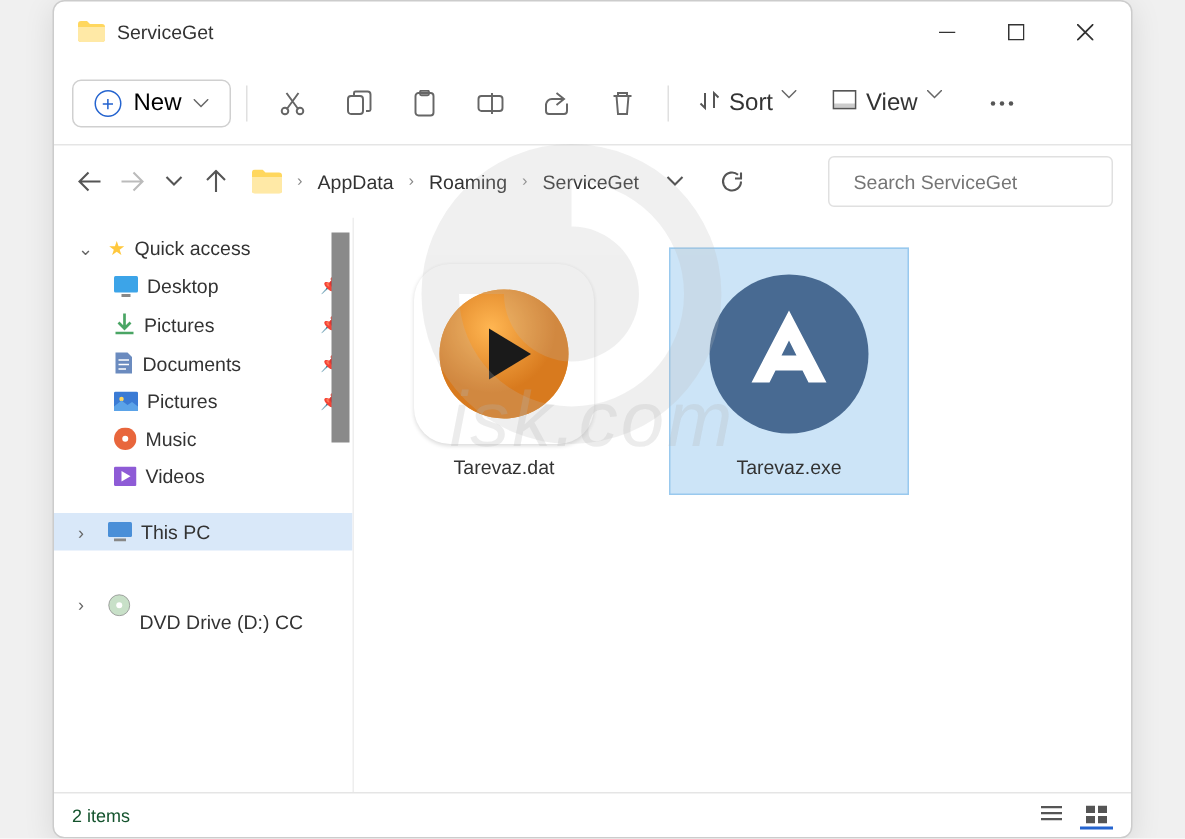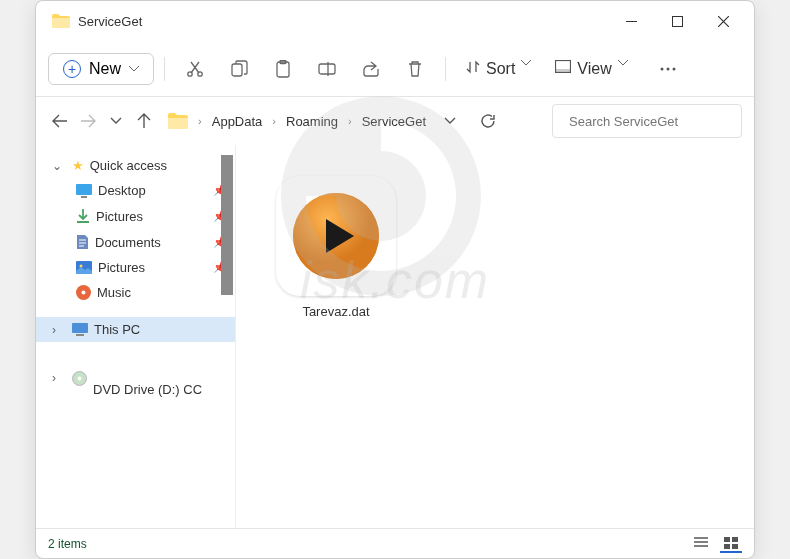--- a/index.html
+++ b/index.html
@@ -258,20 +258,29 @@
       </div>
       <div class="tree-item sub">
         <span>
             <svg width="15" height="15">
               <circle cx="7.5" cy="7.5" r="7.5" fill="#e8663c"></circle>
               <circle cx="7.5" cy="7.5" r="2" fill="#fff"></circle>
             </svg>
           </span>
         <span>Music</span>
       </div>
+      <div class="tree-item sub">
+        <span>
+            <svg width="15" height="13">
+              <rect width="15" height="13" rx="1" fill="#8e5bd6"></rect>
+              <path d="M5 3l6 3.5L5 10z" fill="#fff"></path>
+            </svg>
+          </span>
+        <span>Videos</span>
+      </div>
       <div style="height:12px"></div>
       <div class="tree-item thispc">
         <span class="chev">›</span>
         <span>
             <svg width="16" height="13">
               <rect x="0" y="0" width="16" height="10" rx="1" fill="#4a8fd8"></rect>
               <rect x="4" y="11" width="8" height="2" fill="#888"></rect>
             </svg>
           </span>
         <span>This PC</span>
@@ -300,20 +309,29 @@
                 <radialGradient id="g1" cx="0.4" cy="0.3">
                   <stop offset="0" stop-color="#ffb652"></stop>
                   <stop offset="1" stop-color="#d87a1e"></stop>
                 </radialGradient>
               </defs>
             <path d="M35 28l28 17-28 17z" fill="#1a1a1a"></path>
           </svg>
         </div>
         <span class="file-label">Tarevaz.dat</span>
       </div>
+      <div class="file-item selected">
+        <div style="width:120px;height:120px;display:flex;align-items:center;justify-content:center;">
+          <svg width="110" height="110" viewBox="0 0 110 110">
+            <circle cx="55" cy="55" r="53" fill="#486a92"></circle>
+            <path d="M55 26L30 74h12l4-8h18l4 8h12L55 26zm-5 30l5-10 5 10H50z" fill="#fff"></path>
+          </svg>
+        </div>
+        <span class="file-label">Tarevaz.exe</span>
+      </div>
     </div>
   </div>
 
   <div class="statusbar">
     <span>2 items</span>
     <div class="view-toggles">
       <span class="view-toggle">
           <svg width="14" height="12">
             <path d="M0 1h14M0 5h14M0 9h14" stroke="#555" stroke-width="1.5"></path>
           </svg>

